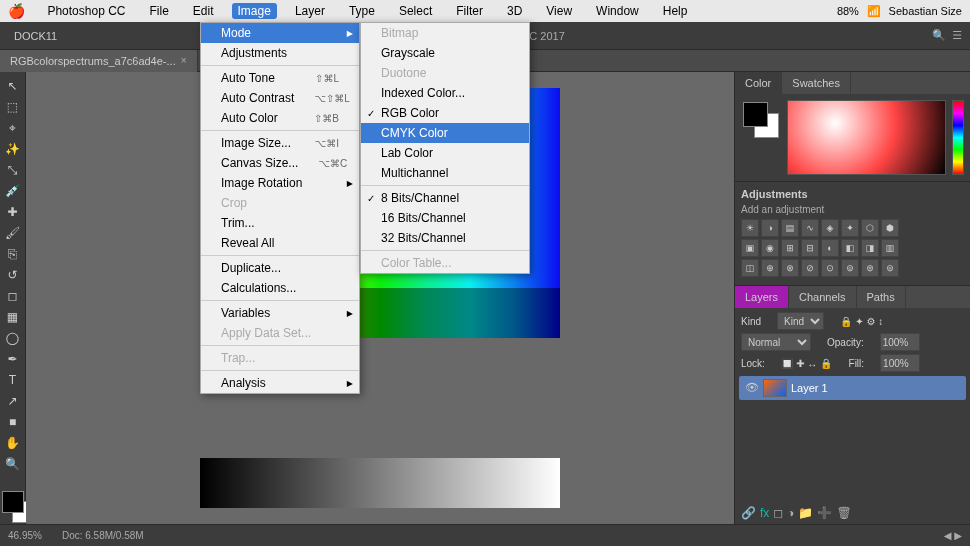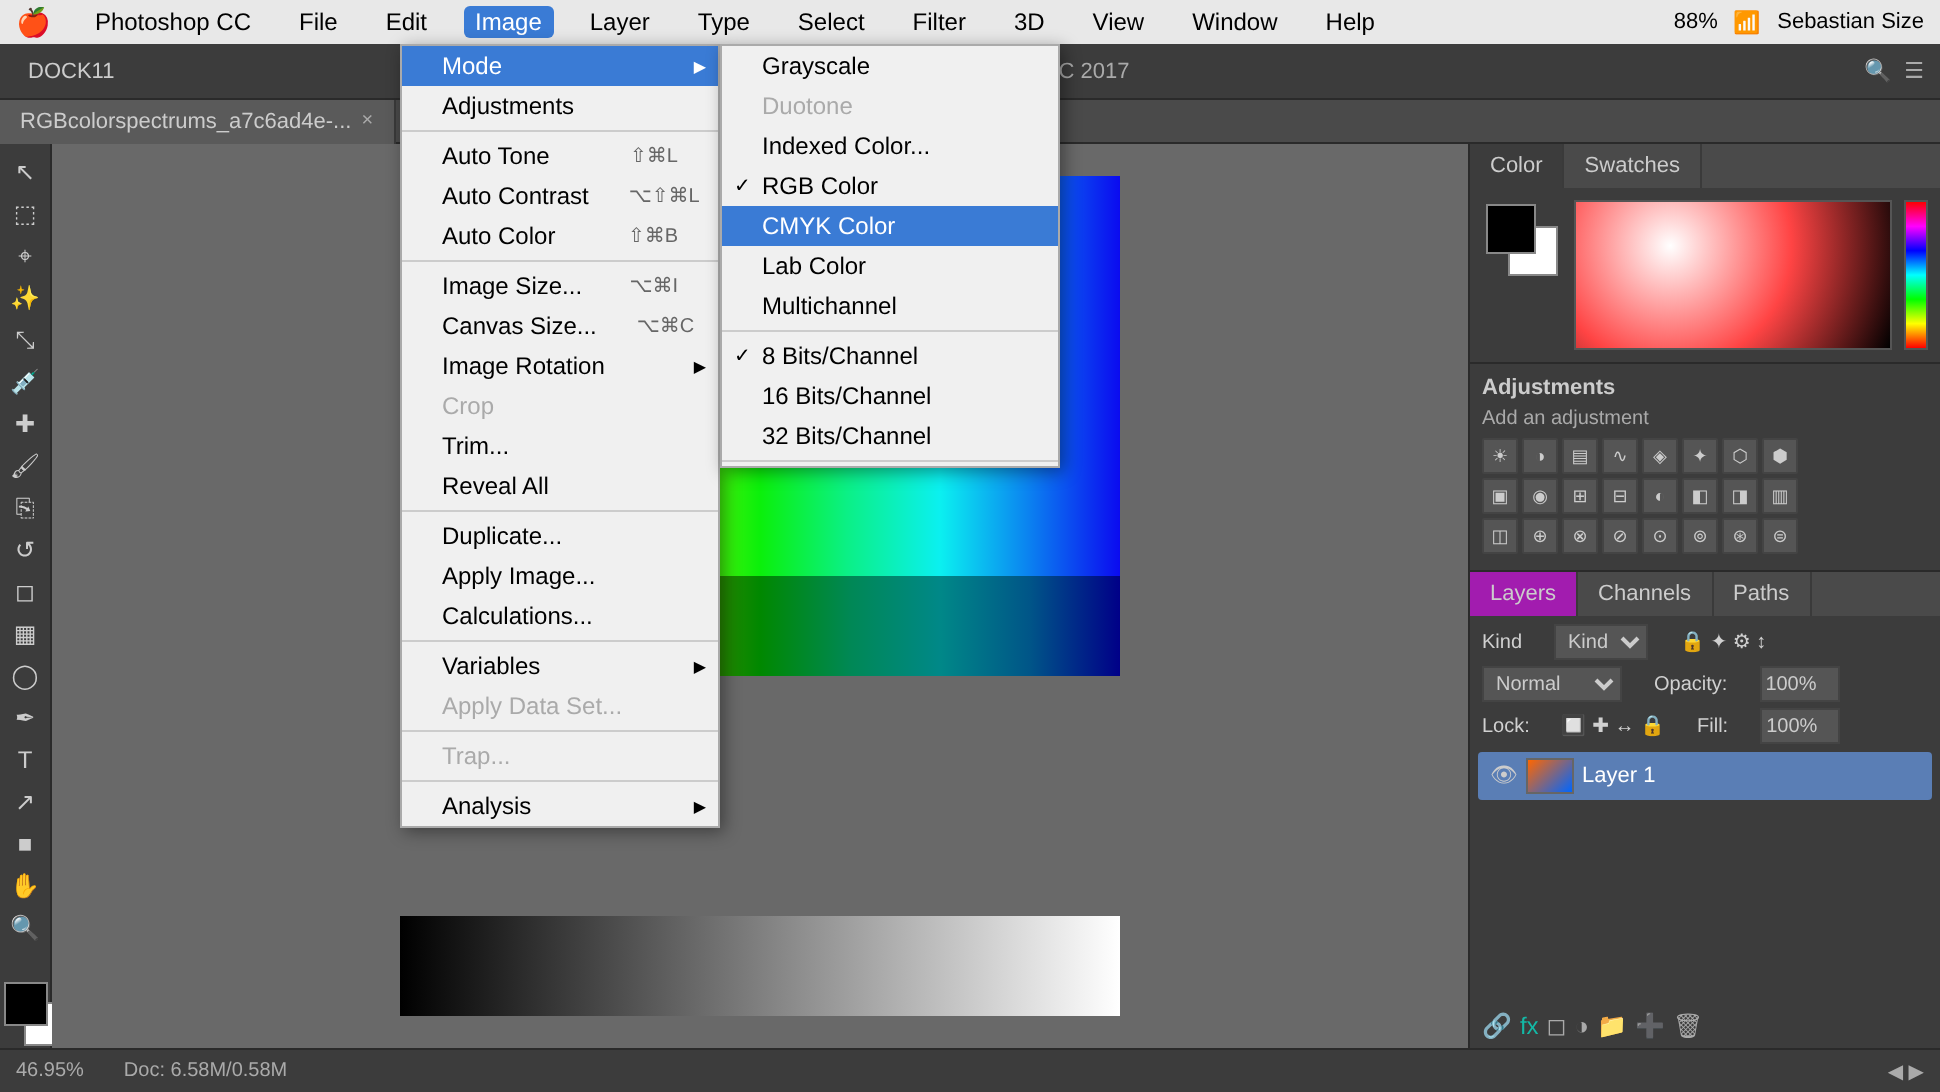--- a/index.html
+++ b/index.html
@@ -561,43 +561,43 @@
     <span>Trim...</span>
   </div>
   <div class="menu-item">
     <span>Reveal All</span>
   </div>
   <div class="menu-separator"></div>
   <div class="menu-item">
     <span>Duplicate...</span>
   </div>
   <div class="menu-item">
-    <span>Apply Image...</span>
-  </div>
-  <div class="menu-item">
     <span>Calculations...</span>
   </div>
   <div class="menu-separator"></div>
   <div class="menu-item has-submenu">
     <span>Variables</span>
   </div>
   <div class="menu-item disabled">
     <span>Apply Data Set...</span>
   </div>
   <div class="menu-separator"></div>
   <div class="menu-item disabled">
     <span>Trap...</span>
   </div>
   <div class="menu-separator"></div>
   <div class="menu-item has-submenu">
     <span>Analysis</span>
   </div>
 </div>
 
 <div id="mode-submenu">
+  <div class="menu-item disabled">
+    <span>Bitmap</span>
+  </div>
   <div class="menu-item">
     <span>Grayscale</span>
   </div>
   <div class="menu-item disabled">
     <span>Duotone</span>
   </div>
   <div class="menu-item">
     <span>Indexed Color...</span>
   </div>
   <div class="menu-item" style="position:relative;">
@@ -618,13 +618,16 @@
     <span class="checkmark">✓</span>
     <span>8 Bits/Channel</span>
   </div>
   <div class="menu-item">
     <span>16 Bits/Channel</span>
   </div>
   <div class="menu-item">
     <span>32 Bits/Channel</span>
   </div>
   <div class="mode-group-separator"></div>
+  <div class="menu-item disabled">
+    <span>Color Table...</span>
+  </div>
 </div>
 
 </body></html>

